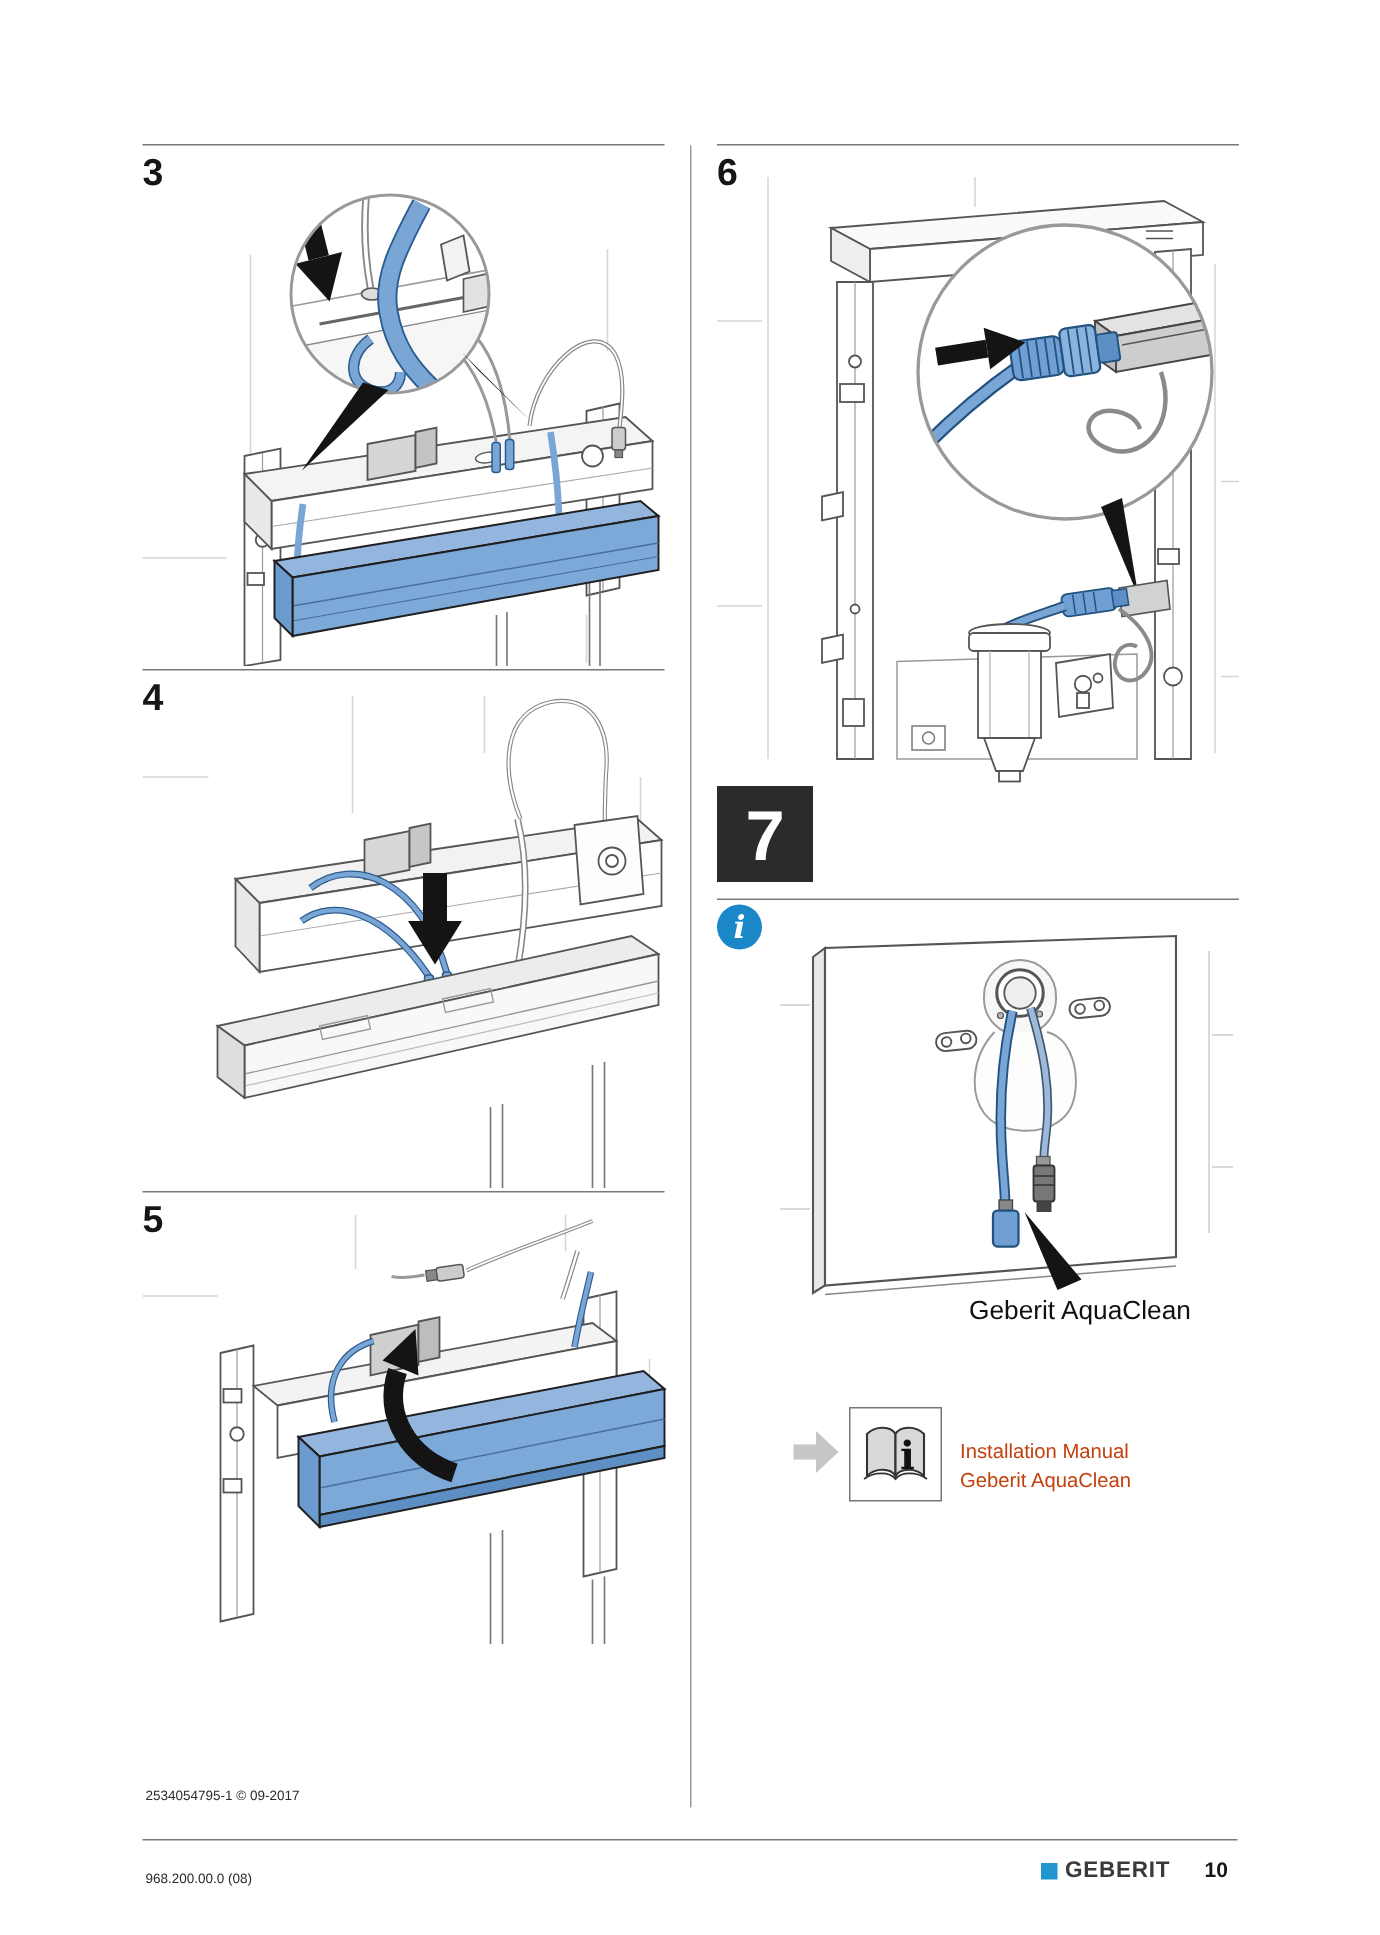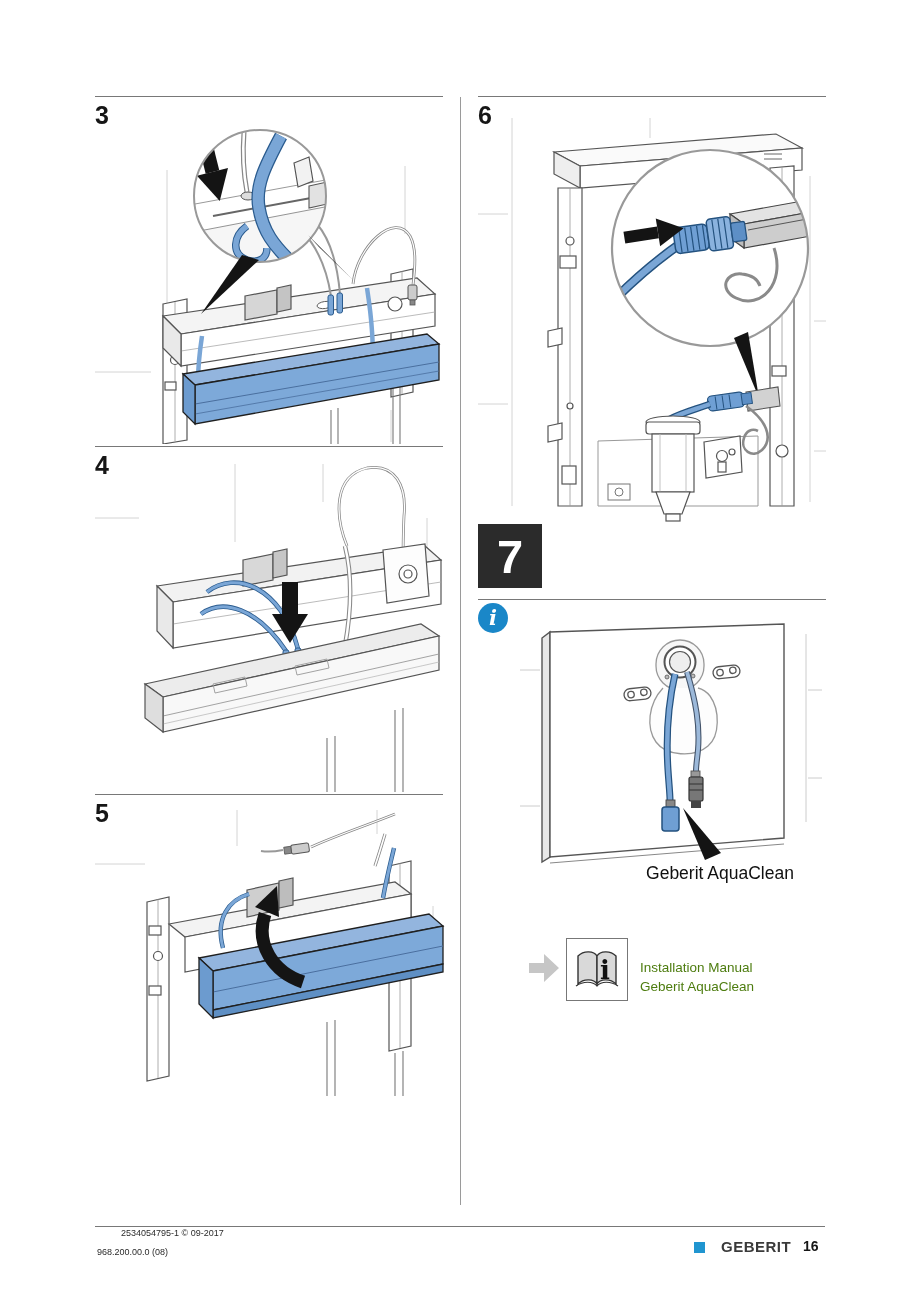--- a/index.html
+++ b/index.html
@@ -12,24 +12,24 @@
             display:flex;align-items:center;justify-content:center;}
   .step7box span{color:#ffffff;font-size:47px;font-weight:bold;font-family:"Liberation Sans",sans-serif;line-height:1;}
   .infoicon{position:absolute;left:478px;top:603px;width:30px;height:30px;border-radius:50%;
             background:#1a87c8;display:flex;align-items:center;justify-content:center;}
   .infoicon span{color:#fff;font-family:"DejaVu Serif",serif;font-weight:bold;font-style:italic;
                  font-size:21px;line-height:1;margin-top:-1px;}
   .callout{position:absolute;left:599px;top:863px;width:242px;text-align:center;
            font-size:17.5px;color:#101010;}
   .manualbox{position:absolute;left:566px;top:938px;width:62px;height:63px;background:#fff;
              border:1.2px solid #777;box-sizing:border-box;display:flex;align-items:center;justify-content:center;}
-  .manualtext{position:absolute;left:640px;top:958px;font-size:13.5px;line-height:19px;color:#4d7c0f;}
+  .manualtext{position:absolute;left:640px;top:958px;font-size:13.5px;line-height:19px;color:#c2410c;}
   .foot-small{position:absolute;font-size:9px;color:#2a2a2a;line-height:11px;}
   .brand{position:absolute;left:710px;top:1238px;font-size:15px;font-weight:bold;
-         letter-spacing:0.5px;color:#3a3a3a;margin-left:11px;}
+         letter-spacing:0.5px;color:#3a3a3a;}
   .brandsq{position:absolute;left:694px;top:1242px;width:11px;height:11px;background:#2095d0;}
   .pagenum{position:absolute;left:803px;top:1238px;font-size:14px;font-weight:bold;color:#161616;}
   svg{position:absolute;}
 </style>
 </head>
 <body>
 
 <div id="page">
 
   <div class="rule" style="left:95px;top:96px;width:348px;"></div>
@@ -409,19 +409,19 @@
       <path d="M3,38 C10,33 20,33 24,38 C28,33 38,33 45,38" fill="none" stroke="#333" stroke-width="1.2"></path>
       <text x="32" y="31" text-anchor="middle" font-family="DejaVu Serif, serif" font-weight="bold" font-size="26" fill="#111">i</text>
     </svg>
   </div>
   <div class="manualtext">
     <div>Installation Manual</div>
     <div>Geberit AquaClean</div>
   </div>
 
   <div class="rule" style="left:95px;top:1226px;width:730px;"></div>
-  <div class="foot-small" style="left:97px;top:1228px;margin-left:24px;">2534054795-1 © 09-2017</div>
+  <div class="foot-small" style="left:97px;top:1192px;">2534054795-1 © 09-2017</div>
   <div class="foot-small" style="left:97px;top:1247px;">968.200.00.0 (08)</div>
   <div class="brandsq"></div>
   <div class="brand">GEBERIT</div>
-  <div class="pagenum">16</div>
+  <div class="pagenum">10</div>
 
 </div>
 
 </body></html>

